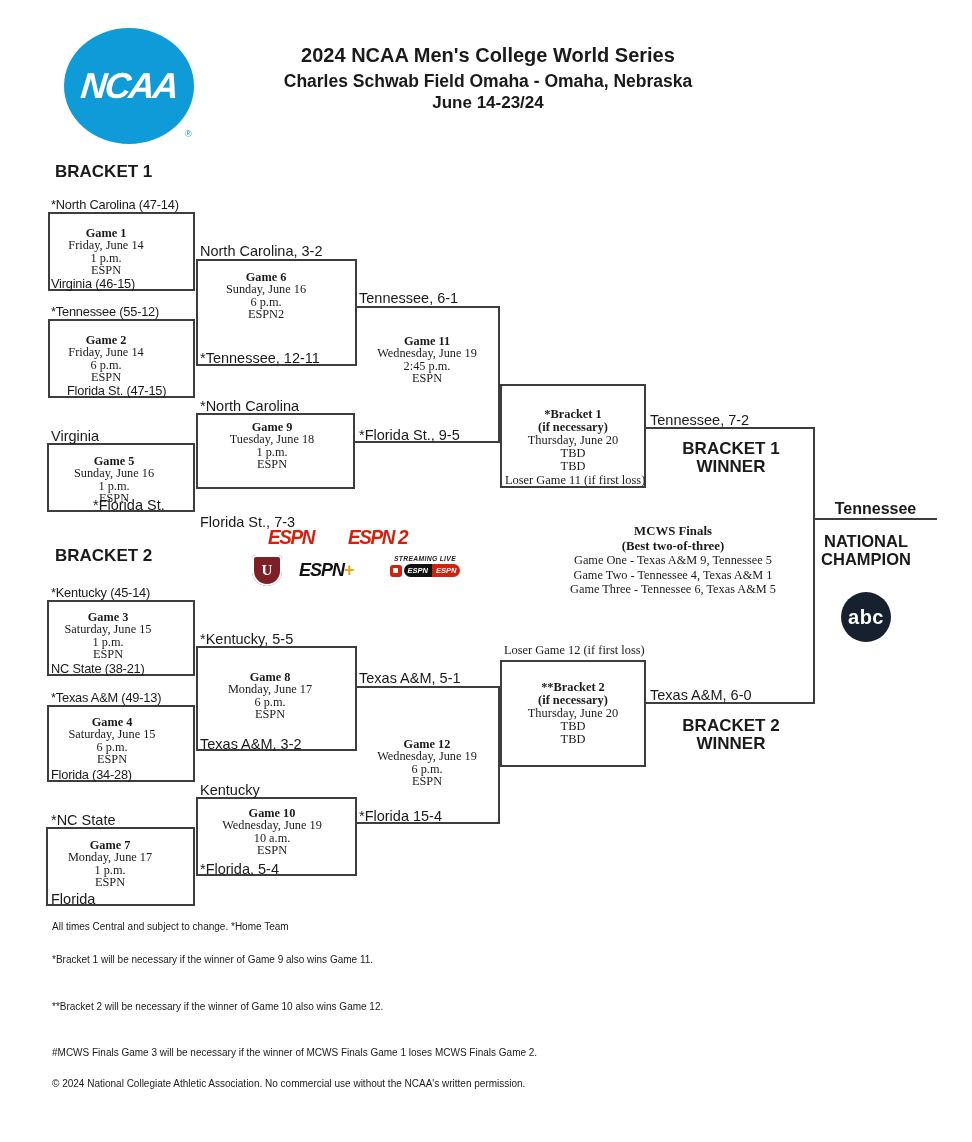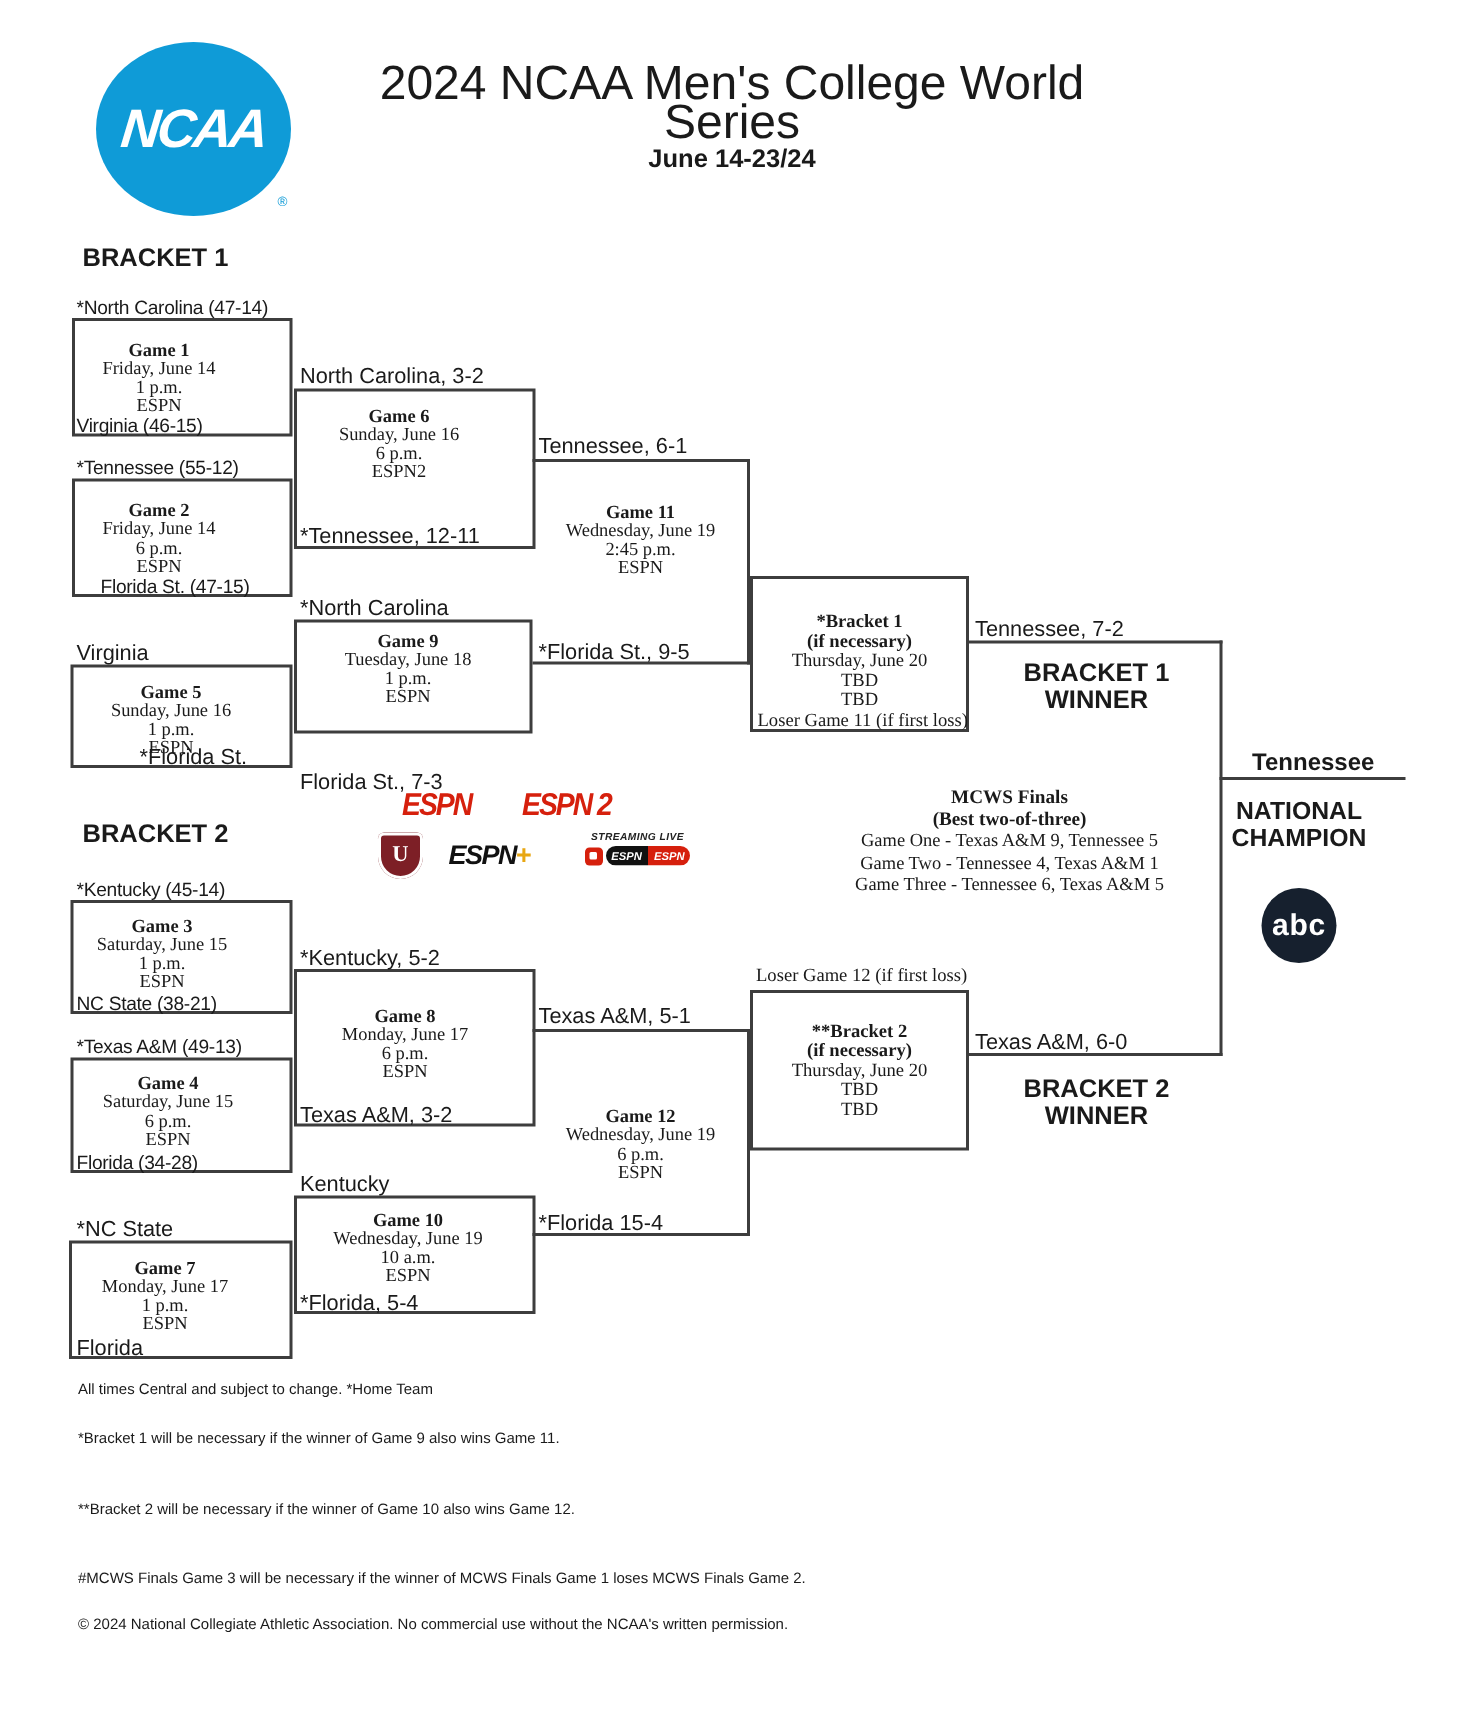--- a/index.html
+++ b/index.html
@@ -19,21 +19,21 @@
   .team-lg{font-size:14.5px;}
   .game-info{position:absolute;transform:translateX(-50%);text-align:center;white-space:nowrap;
              font-family:"Liberation Serif",serif;font-size:12.3px;line-height:12.4px;}
   .game-info .t{font-weight:bold;}
   .heading{position:absolute;font-weight:bold;font-size:17px;}
   .winner-label{position:absolute;font-weight:bold;font-size:17px;line-height:18px;text-align:center;}
   .loser-note{position:absolute;font-family:"Liberation Serif",serif;font-size:12.4px;white-space:nowrap;}
   .foot{position:absolute;font-size:10px;white-space:nowrap;}
   
   #title-block{position:absolute;left:238px;top:42px;width:500px;text-align:center;}
-  #title-block .l1{font-weight:normal;font-size:32px;line-height:26px;}
+  #title-block .l1{font-weight:bold;font-size:20px;line-height:26px;}
   #title-block .l2{font-weight:bold;font-size:17.5px;line-height:19px;margin-top:4px;}
   #title-block .l3{font-weight:bold;font-size:17px;line-height:18px;margin-top:3px;}
   #ncaa-logo{position:absolute;left:64px;top:28px;width:130px;height:116px;border-radius:50%;
              display:flex;align-items:center;justify-content:center;}
   #ncaa-logo .word{color:#fff;font-weight:bold;font-style:italic;font-size:36px;letter-spacing:-2px;
                    transform:skewX(-6deg);}
   #ncaa-reg{position:absolute;left:185px;top:129px;font-size:9px;}
   
   #champ-team{position:absolute;left:814px;top:500px;width:123px;text-align:center;
               font-weight:bold;font-size:16px;}
@@ -70,20 +70,21 @@
 <body>
 
 <div id="page">
 
   <div id="ncaa-logo" style="background: rgb(15, 155, 215);">
     <span class="word">NCAA</span>
   </div>
   <div id="ncaa-reg" style="color: rgb(15, 155, 215);">®</div>
   <div id="title-block">
     <div class="l1">2024 NCAA Men's College World Series</div>
+    <div class="l2">Charles Schwab Field Omaha - Omaha, Nebraska</div>
     <div class="l3">June 14-23/24</div>
   </div>
 
   <div class="heading" style="left:55px;top:162px;">BRACKET 1</div>
   <div class="heading" style="left:55px;top:546px;">BRACKET 2</div>
 
   <div id="games-layer">
       <div class="game-box" style="left: 48px; top: 212px; width: 147px; height: 79px;"></div>
       <div class="game-info" style="left: 106px; top: 227px;">
         <div class="t">Game 1</div>
@@ -147,21 +148,21 @@
       </div>
       <div class="team team-lg" style="left: 51px; top: 812px;">*NC State</div>
       <div class="team team-lg" style="left: 51px; top: 891px;">Florida</div>
       <div class="game-box" style="left: 196px; top: 646px; width: 161px; height: 105px;"></div>
       <div class="game-info" style="left: 270px; top: 671px;">
         <div class="t">Game 8</div>
         <div class="d">Monday, June 17</div>
         <div class="d">6 p.m.</div>
         <div class="d">ESPN</div>
       </div>
-      <div class="team team-lg" style="left: 200px; top: 631px;">*Kentucky, 5-2</div>
+      <div class="team team-lg" style="left: 200px; top: 631px;">*Kentucky, 5-5</div>
       <div class="team team-lg" style="left: 200px; top: 736px;">Texas A&amp;M, 3-2</div>
       <div class="game-box" style="left: 196px; top: 413px; width: 159px; height: 76px;"></div>
       <div class="game-info" style="left: 272px; top: 421px;">
         <div class="t">Game 9</div>
         <div class="d">Tuesday, June 18</div>
         <div class="d">1 p.m.</div>
         <div class="d">ESPN</div>
       </div>
       <div class="team team-lg" style="left: 200px; top: 398px;">*North Carolina</div>
       <div class="team team-lg" style="left: 200px; top: 474px; margin-top: 40px;">Florida St., 7-3</div>

